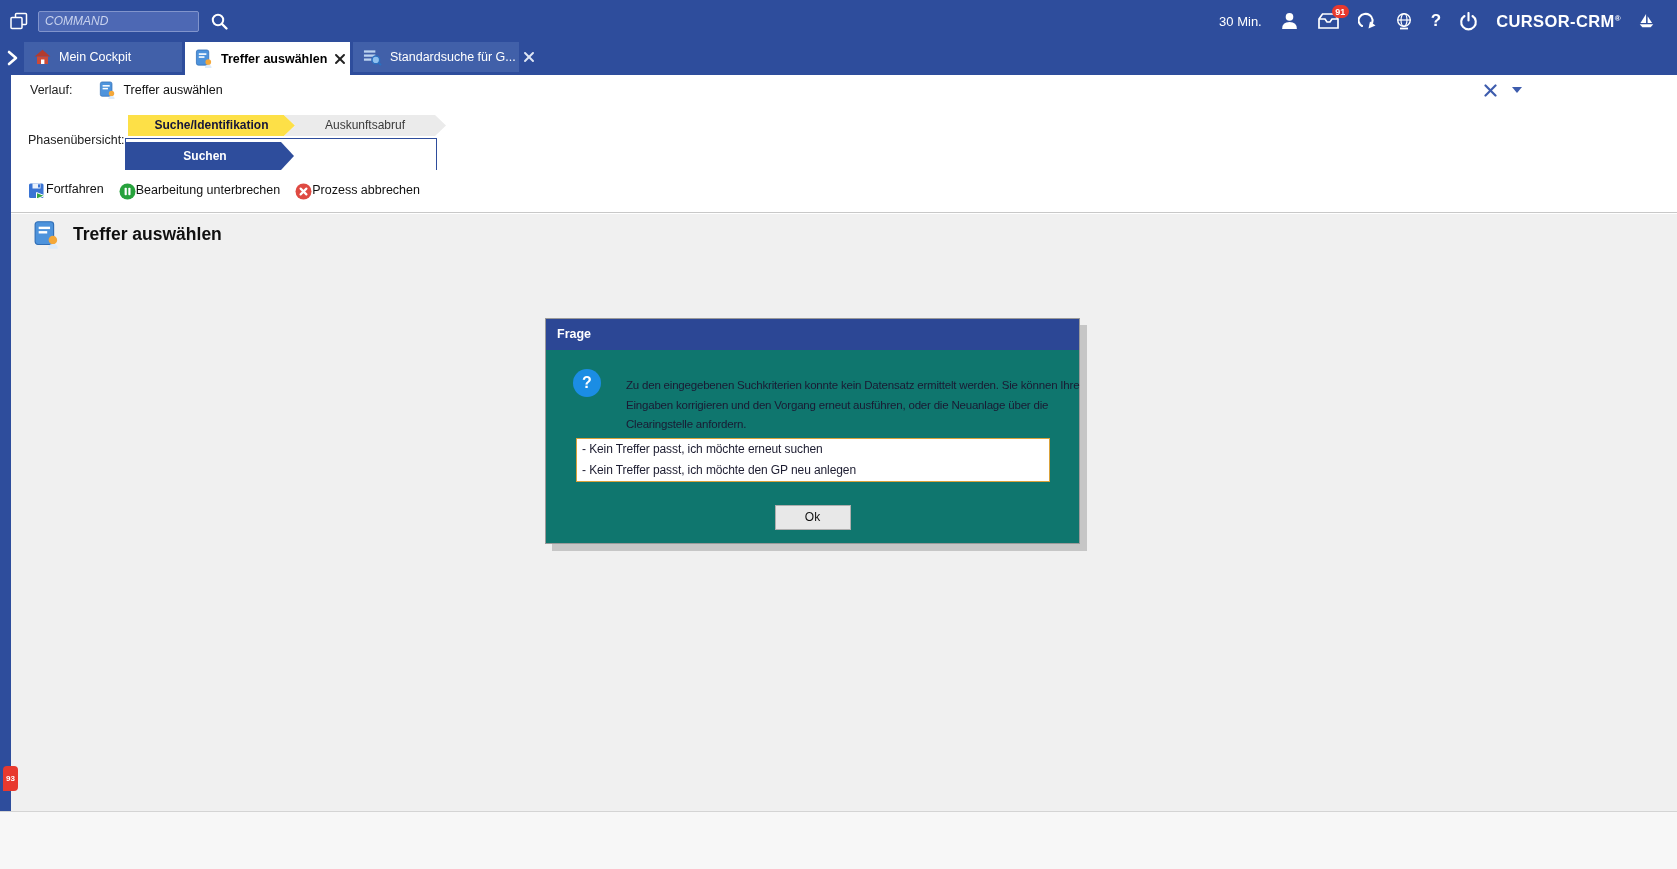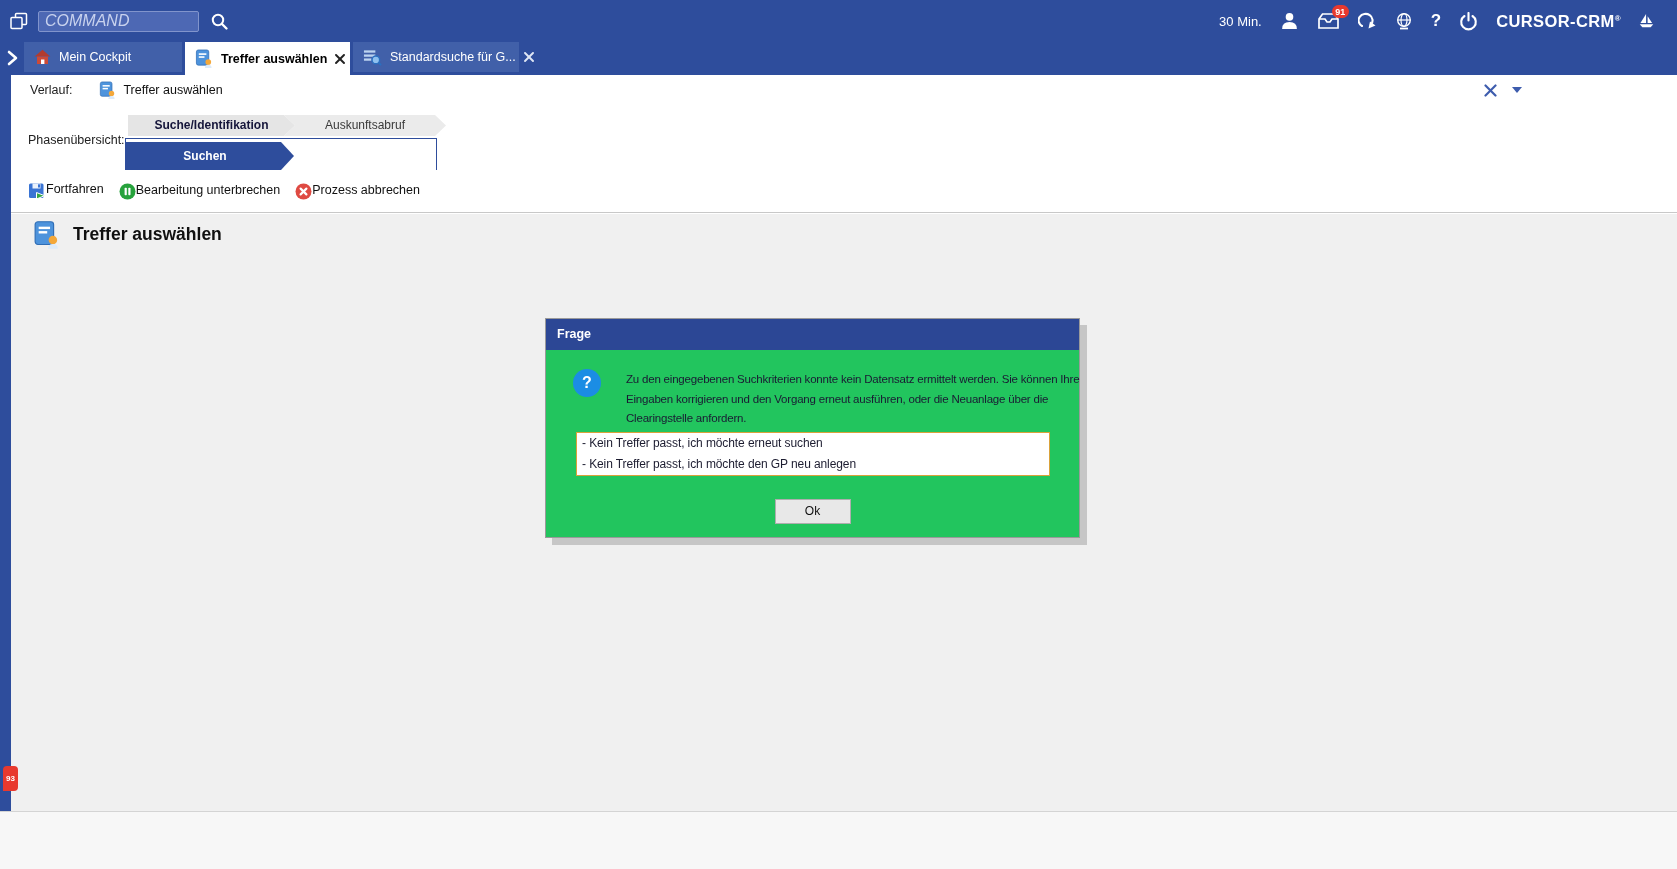--- a/index.html
+++ b/index.html
@@ -13,21 +13,21 @@
   }
   
   .topbar {
     position:absolute; left:0; top:0; width:1677px; height:42px;
     background:#2e4d9c; display:flex; align-items:center;
   }
   .app-ico { margin-left:9px; }
   .cmd-input {
     margin-left:9px; width:161px; height:21px;
     background:#4d68b4; border:1px solid #8194cc; border-radius:2px;
-    color:#e8edf8; font-size:16px; padding:0 6px;
+    color:#e8edf8; font-size:12px; padding:0 6px;
     font-family:"Liberation Sans", sans-serif;
   }
   .cmd-input::placeholder { color:#c8d2ee; font-style:italic; }
   .tb-search { margin-left:11px; cursor:pointer; }
   .tb-right {
     margin-left:auto; display:flex; align-items:center; gap:18px; padding-right:23px;
   }
   .tb-timer { color:#fff; font-size:13px; }
   .tb-iconbtn { position:relative; display:flex; align-items:center; cursor:pointer; }
   .tb-badge {
@@ -70,21 +70,21 @@
   .verlauf-ctrls { margin-left:auto; display:flex; align-items:center; gap:15px; margin-right:13px; }
   .caret-down {
     width:0; height:0; border-left:5px solid transparent; border-right:5px solid transparent;
     border-top:6px solid #3d5cad; cursor:pointer;
   }
   
   .phase-section { position:absolute; left:11px; top:105px; width:1666px; height:65px; background:#fff; }
   .phase-label { position:absolute; left:17px; top:28px; font-size:12.5px; color:#222; }
   .ph { position:absolute; text-align:center; cursor:pointer; }
   .ph1a {
-    left:117px; top:10px; width:167px; height:21px; background:#e5e5e5;
+    left:117px; top:10px; width:167px; height:21px; background:#fde047;
     clip-path:polygon(0 0, calc(100% - 11px) 0, 100% 50%, calc(100% - 11px) 100%, 0 100%);
     font-weight:bold; font-size:12px; color:#15153a; line-height:21px;
   }
   .ph1b {
     left:273px; top:10px; width:162px; height:21px; background:#ebebeb;
     clip-path:polygon(0 0, calc(100% - 11px) 0, 100% 50%, calc(100% - 11px) 100%, 0 100%, 11px 50%);
     font-size:12px; color:#3a3a3a; line-height:21px;
   }
   .ph2box {
     position:absolute; left:114px; top:33px; width:312px; height:36px;
@@ -114,34 +114,34 @@
     background:#f7f7f7; border-top:1px solid #d4d4d4;
   }
   .corner-badge {
     position:absolute; left:3px; top:766px; min-width:15px; height:25px;
     background:#e8392e; border-radius:4px 4px 4px 0; color:#fff; font-size:8px; font-weight:bold;
     display:flex; align-items:center; justify-content:center; padding:0 2px; z-index:5;
   }
   
   .dialog {
     position:absolute; left:545px; top:318px; width:535px;
-    background:#22c55e; border:1px solid #9a9a9a;
+    background:#0f766e; border:1px solid #9a9a9a;
     box-shadow:7px 7px 0 #c6c6c6; z-index:10;
   }
   .dlg-title {
     height:31px; background:#2c4795; color:#fff; font-weight:bold; font-size:12.5px;
     line-height:31px; padding-left:11px;
   }
   .dlg-body { display:flex; padding:14px 0 0 27px; gap:25px; }
   .q-icon {
     width:28px; height:28px; border-radius:50%; background:#1b8de4; flex:0 0 auto;
     color:#fff; font-weight:bold; font-size:16px; display:flex; align-items:center; justify-content:center;
     margin-top:5px;
   }
-  .dlg-msg { font-size:11.5px; letter-spacing:-0.2px; color:#1a1a33; margin-top:6px; }
+  .dlg-msg { font-size:11.5px; letter-spacing:-0.2px; color:#1a1a33; margin-top:12px; }
   .dlg-msg div { line-height:19.5px; white-space:nowrap; }
   .listbox {
     margin:3px 0 0 30px; width:474px; border:1px solid #d9a23b; background:#fff;
   }
   .opt {
     height:21px; line-height:21px; font-size:12px; letter-spacing:-0.1px; color:#1c1c30;
     padding-left:5px; white-space:nowrap; cursor:pointer;
   }
   .opt.selected {
     background:#cadcf7; outline:1px dotted #666; outline-offset:-1px;

